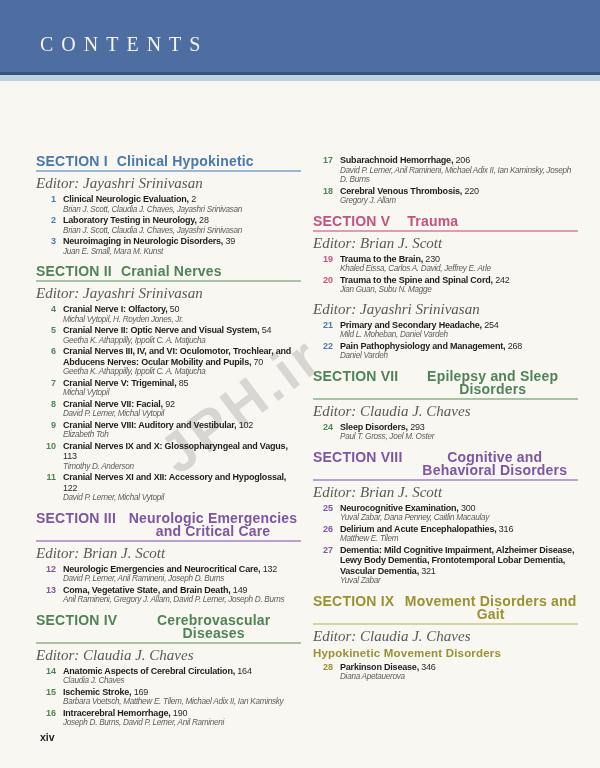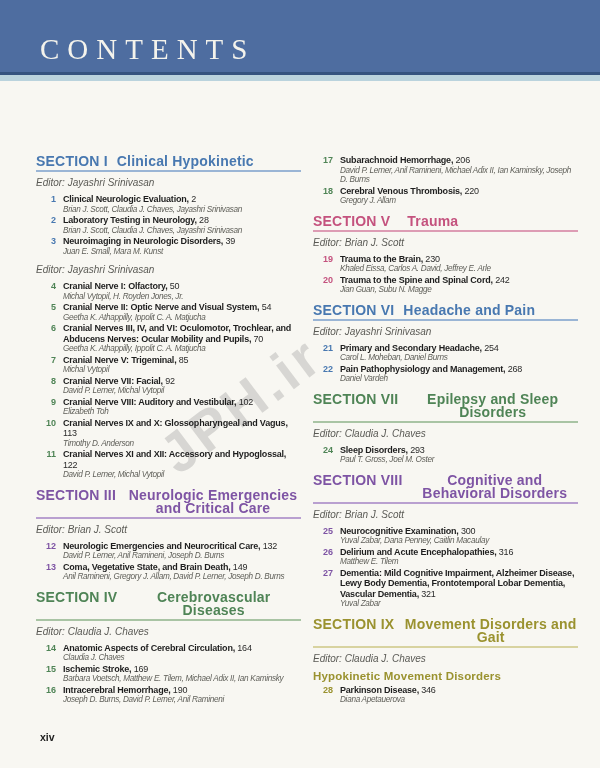--- a/index.html
+++ b/index.html
@@ -7,39 +7,40 @@
     width:600px;height:768px;overflow:hidden;position:relative;
     background:#f8f7f2;
     font-family:"Liberation Sans",sans-serif;
     -webkit-font-smoothing:antialiased;
   }
   .header-band{
     height:72px;background:#4e6da0;border-bottom:3px solid #35537f;
   }
   .header-title{
     color:#f4f3ec;font-family:"Liberation Serif",serif;
-    font-size:29px;letter-spacing:8px;padding:33px 0 0 40px;
+    font-size:20px;letter-spacing:8px;padding:33px 0 0 40px;
   }
   .header-strip{height:6px;background:#bad3dd;}
   .content{
     display:flex;gap:12px;padding:74px 22px 0 36px;
     position:relative;z-index:2;
   }
   .col{flex:1;min-width:0;}
   .section{margin-bottom:9px;}
   .sec-heading{
     display:flex;gap:9px;align-items:flex-start;
     font-weight:bold;font-size:14px;line-height:13px;letter-spacing:0.2px;
     border-bottom:2px solid;padding-bottom:2px;margin-bottom:6px;
   }
   .sec-label{white-space:nowrap;}
   .sec-title{text-align:center;}
   .editor{
-    font-style:italic;font-size:10px;line-height:10px;color:#5a5a55;
+    font-style:italic;font-size:15px;line-height:10px;color:#5a5a55;
     margin-bottom:6px;
+    font-family:Liberation Serif, serif;
   }
   .subhead{
     font-weight:bold;font-size:11.5px;line-height:12px;margin-bottom:3px;
     letter-spacing:0.2px;
   }
   .chapter{display:flex;margin-bottom:1px;}
   .ch-num{
     flex:none;width:20px;text-align:right;
     font-weight:bold;font-size:9px;line-height:10.5px;
   }
@@ -98,20 +99,24 @@
           </div>
           <div class="chapter">
             <div class="ch-num" style="color: rgb(72, 120, 176);">3</div>
             <div class="ch-body">
               <div class="ch-title">Neuroimaging in Neurologic Disorders,<span class="ch-page"> 39</span></div>
               <div class="ch-authors">Juan E. Small, Mara M. Kunst</div>
             </div>
           </div>
         </div>
         <div class="section">
+          <div class="sec-heading" style="color: rgb(79, 132, 86); border-color: rgb(169, 196, 164);">
+            <span class="sec-label">SECTION II</span>
+            <span class="sec-title">Cranial Nerves</span>
+          </div>
           <div class="editor">Editor: Jayashri Srinivasan</div>
           <div class="chapter">
             <div class="ch-num" style="color: rgb(79, 132, 86);">4</div>
             <div class="ch-body">
               <div class="ch-title">Cranial Nerve I: Olfactory,<span class="ch-page"> 50</span></div>
               <div class="ch-authors">Michal Vytopil, H. Royden Jones, Jr.</div>
             </div>
           </div>
           <div class="chapter">
             <div class="ch-num" style="color: rgb(79, 132, 86);">5</div>
@@ -245,30 +250,26 @@
           </div>
           <div class="chapter">
             <div class="ch-num" style="color: rgb(196, 82, 126);">20</div>
             <div class="ch-body">
               <div class="ch-title">Trauma to the Spine and Spinal Cord,<span class="ch-page"> 242</span></div>
               <div class="ch-authors">Jian Guan, Subu N. Magge</div>
             </div>
           </div>
         </div>
         <div class="section">
-          <div class="sec-heading" style="color: rgb(72, 120, 176); border-color: rgb(154, 181, 213);">
-            <span class="sec-label">SECTION VI</span>
-            <span class="sec-title">Headache and Pain</span>
-          </div>
           <div class="editor">Editor: Jayashri Srinivasan</div>
           <div class="chapter">
             <div class="ch-num" style="color: rgb(72, 120, 176);">21</div>
             <div class="ch-body">
               <div class="ch-title">Primary and Secondary Headache,<span class="ch-page"> 254</span></div>
-              <div class="ch-authors">Carol L. Moheban, Daniel Burns</div>
+              <div class="ch-authors">Mild L. Moheban, Daniel Vardeh</div>
             </div>
           </div>
           <div class="chapter">
             <div class="ch-num" style="color: rgb(72, 120, 176);">22</div>
             <div class="ch-body">
               <div class="ch-title">Pain Pathophysiology and Management,<span class="ch-page"> 268</span></div>
               <div class="ch-authors">Daniel Vardeh</div>
             </div>
           </div>
         </div>

